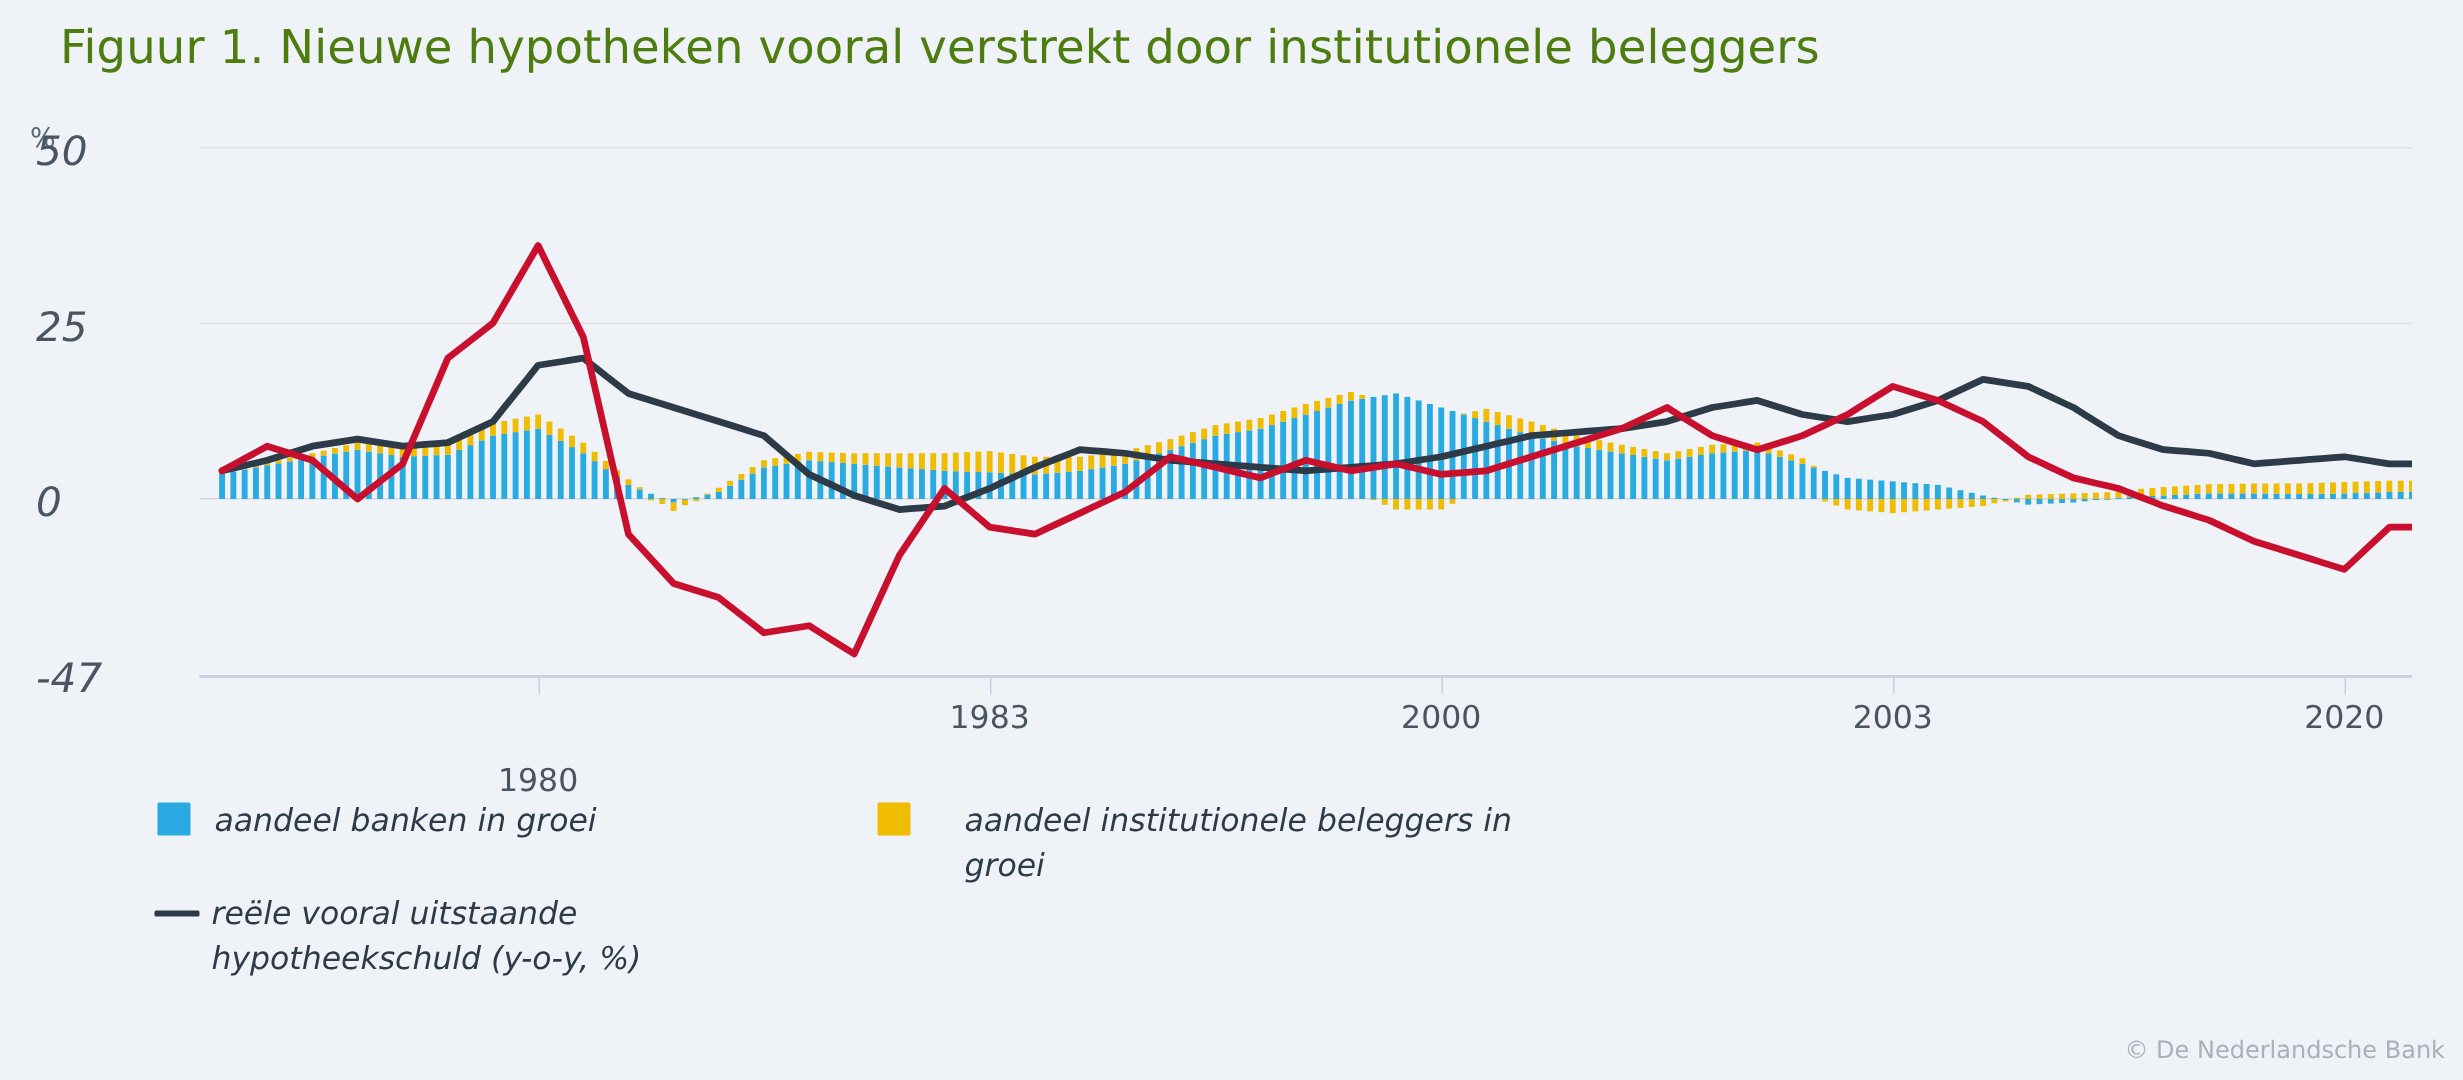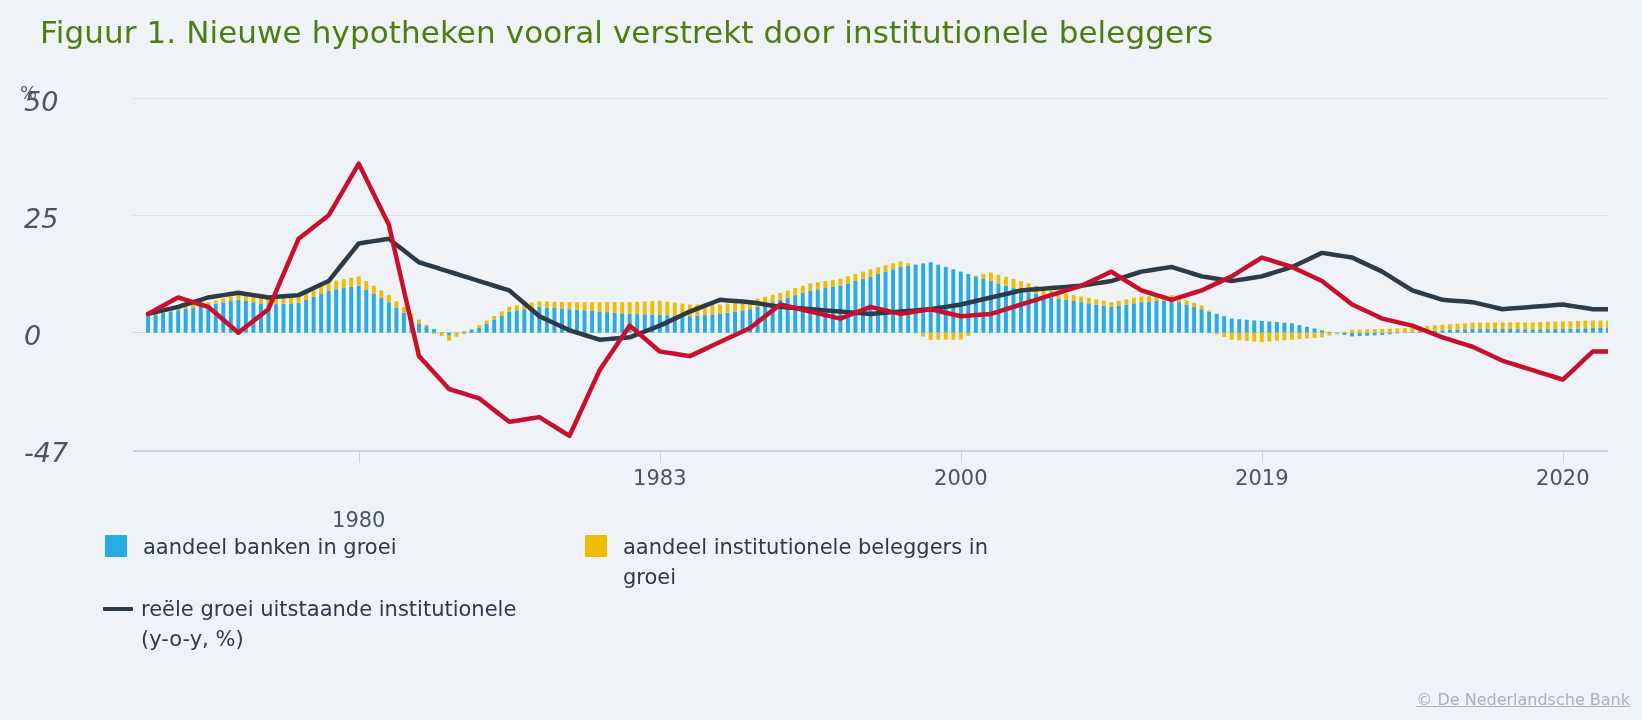--- a/index.html
+++ b/index.html
@@ -47,38 +47,38 @@
     position:absolute;top:452px;width:1px;height:11px;background:#c9d2e3;
   }
   .xtick{
     position:absolute;top:466px;
     font-size:21px;color:#4a5562;
     transform:translateX(-50%);white-space:nowrap;
   }
 
   svg.chart{position:absolute;left:0;top:0;}
 
-  .legend{position:absolute;left:0;top:522px;width:1642px;height:140px;}
+  .legend{position:absolute;left:0;top:522px;width:1642px;height:140px;font-style:italic;}
   .lg-item{position:absolute;display:flex;align-items:flex-start;}
   .lg-swatch{
     width:22px;height:22px;flex:0 0 22px;margin-top:3px;margin-right:16px;
     border-radius:1px;
   }
   .lg-line{
     width:30px;height:4px;flex:0 0 30px;margin-top:13px;margin-right:8px;
     border-radius:1px;
   }
   .lg-text{
     font-size:21px;color:#2d3a48;line-height:30px;
     max-width:400px;
   }
 
   .credit{
     position:absolute;right:12px;top:690px;
-    font-size:16px;color:#a9b0bb;white-space:nowrap;text-decoration:underline;
+    font-size:16px;color:#a9b0bb;white-space:nowrap;
   }
 </style>
 </head>
 <body>
 
 <div id="root">
 
   <div class="title">Figuur 1. Nieuwe hypotheken vooral verstrekt door institutionele beleggers</div>
 
   <div class="ylabel-unit">%</div>
@@ -496,35 +496,35 @@
 
   <div class="xaxis-line"></div>
   <div id="xticks">
       <div class="xtickmark" style="left: 358.765px;"></div>
       <div class="xtick" style="left: 358.765px; margin-top: 42px;">1980</div>
       <div class="xtickmark" style="left: 659.786px;"></div>
       <div class="xtick" style="left: 659.786px;">1983</div>
       <div class="xtickmark" style="left: 960.806px;"></div>
       <div class="xtick" style="left: 960.806px; text-align: center;">2000</div>
       <div class="xtickmark" style="left: 1261.83px;"></div>
-      <div class="xtick" style="left: 1261.83px;">2019</div>
+      <div class="xtick" style="left: 1261.83px;">2003</div>
       <div class="xtickmark" style="left: 1562.85px;"></div>
       <div class="xtick" style="left: 1562.85px;">2020</div>
     </div>
 
   <div class="legend">
     <div class="lg-item" style="left:105px;top:10px;width:440px;">
       <span class="lg-swatch" style="background:#29abe2;"></span>
       <span class="lg-text">aandeel banken in groei</span>
     </div>
-    <div class="lg-item" style="left:585px;top:10px;width:440px;">
+    <div class="lg-item" style="left:585px;top:10px;width:440px;gap:20px;">
       <span class="lg-swatch" style="background:#efbc00;"></span>
       <span class="lg-text">aandeel institutionele beleggers in groei</span>
     </div>
     <div class="lg-item" style="left:103px;top:72px;width:440px;">
       <span class="lg-line" style="background:#2d3a48;"></span>
-      <span class="lg-text">reële groei uitstaande institutionele (y-o-y, %)</span>
+      <span class="lg-text">reële vooral uitstaande hypotheekschuld (y-o-y, %)</span>
     </div>
   </div>
 
   <div class="credit">© De Nederlandsche Bank</div>
 
 </div>
 
 </body></html>

